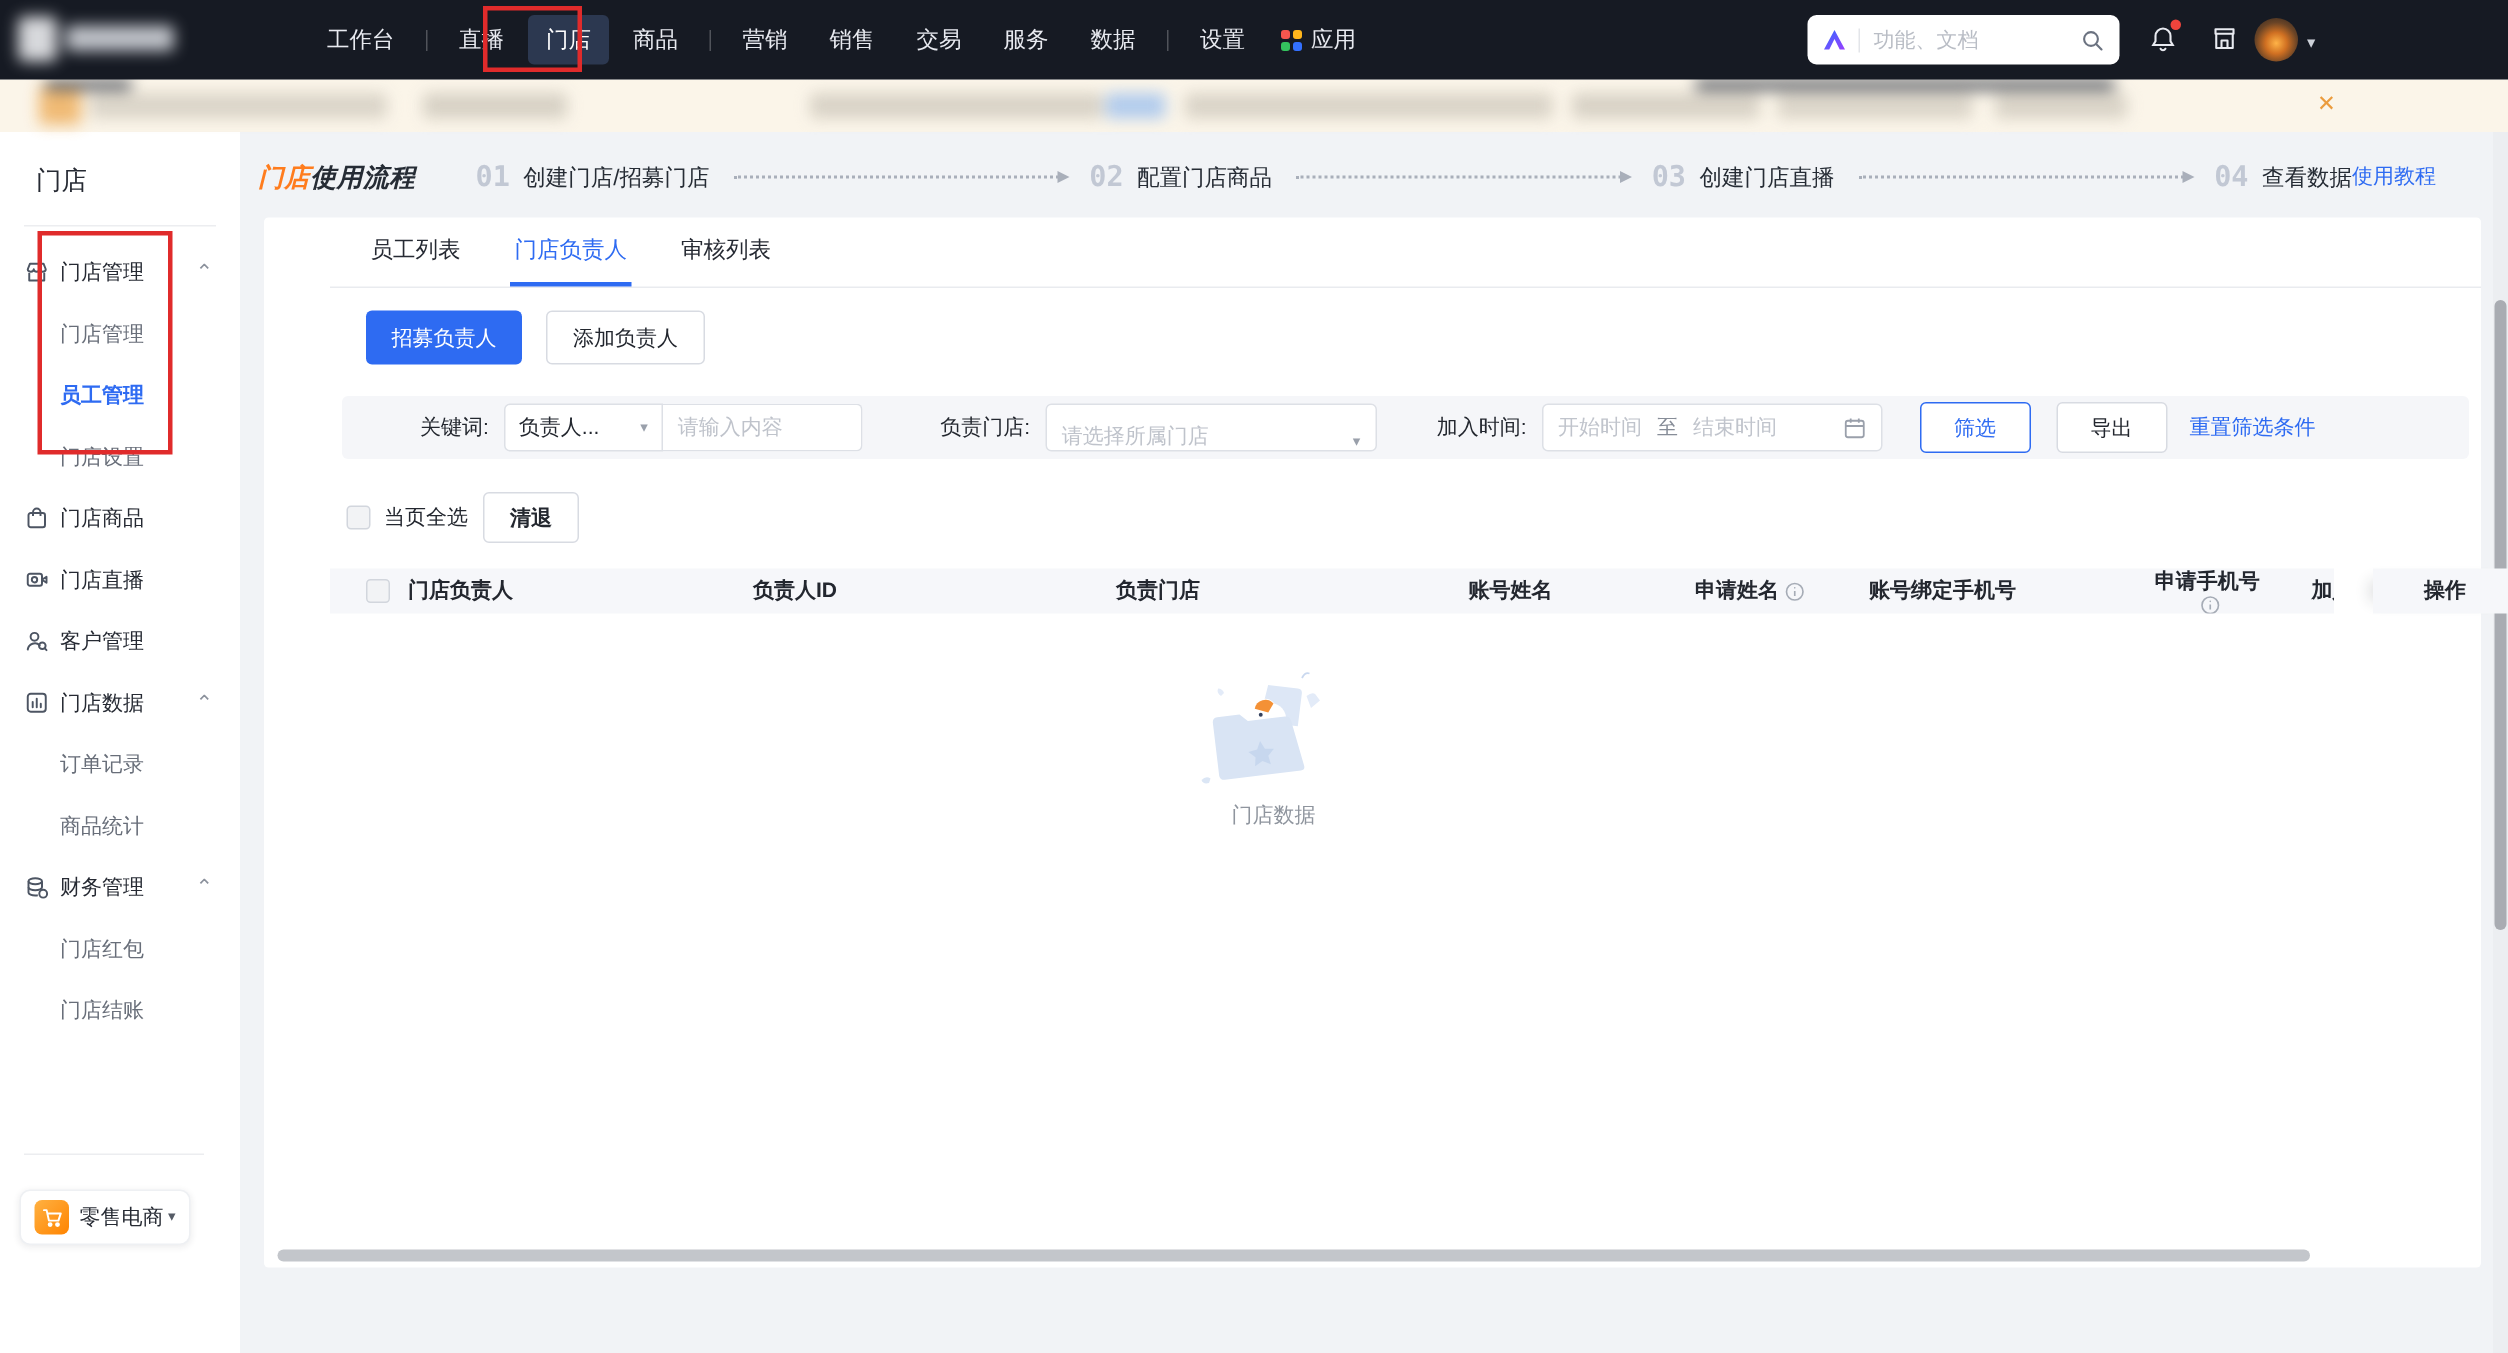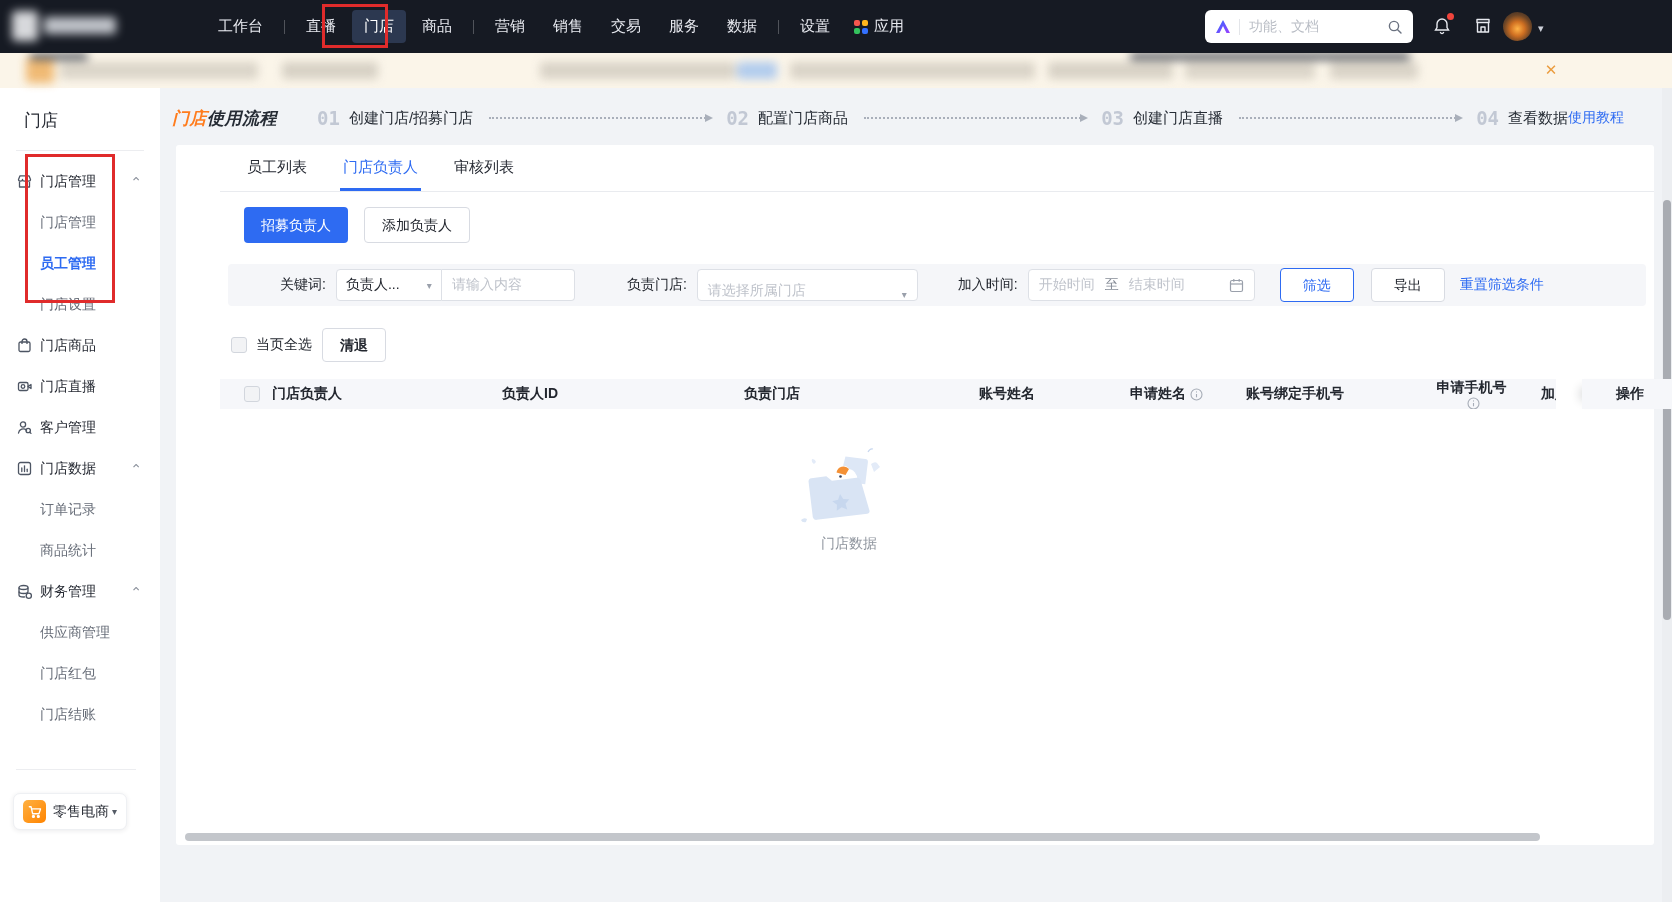--- a/index.html
+++ b/index.html
@@ -260,21 +260,20 @@
       <div class="sb-row">
         <svg class="sb-icon" viewBox="0 0 17 17" fill="none" stroke="currentColor" stroke-width="1.3">
           <ellipse cx="7.5" cy="4.5" rx="4.5" ry="2"></ellipse>
             <path d="M3 4.5 v4 c0 1.1 2 2 4.5 2 s4.5 -.9 4.5 -2 v-4"></path>
             <path d="M3 8.5 v3.5 c0 1.1 2 2 4.5 2 c.6 0 1.2 -.05 1.7 -.15"></path>
             <circle cx="12.8" cy="12.8" r="2.6"></circle>
         </svg>
         <span>财务管理</span>
         <span class="sb-chevron">⌃</span>
       </div>
-      <div class="sb-row sb-sub">供应商管理</div>
       <div class="sb-row sb-sub">门店红包</div>
       <div class="sb-row sb-sub">门店结账</div>
     </div>
 
     <div class="sb-footer-divider"></div>
     <div class="workspace-switcher">
       <span class="ws-icon">
         <svg width="14" height="14" viewBox="0 0 16 16" fill="none" stroke="#fff" stroke-width="1.5" stroke-linecap="round" stroke-linejoin="round">
           <path d="M1.5 2 h2 l1.8 8 h7.2 l1.8 -5.5 H4.2"></path>
             <circle cx="6.2" cy="13" r="1.1" fill="#fff"></circle>

